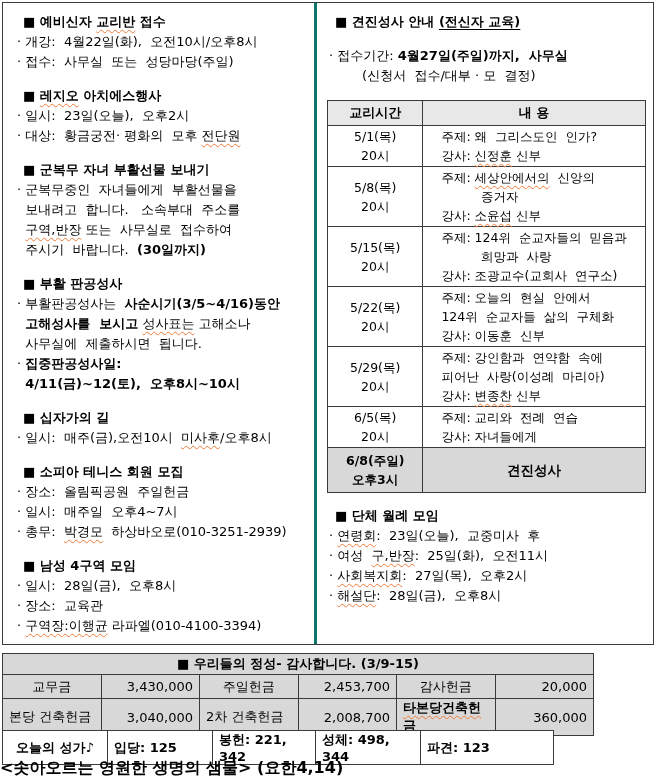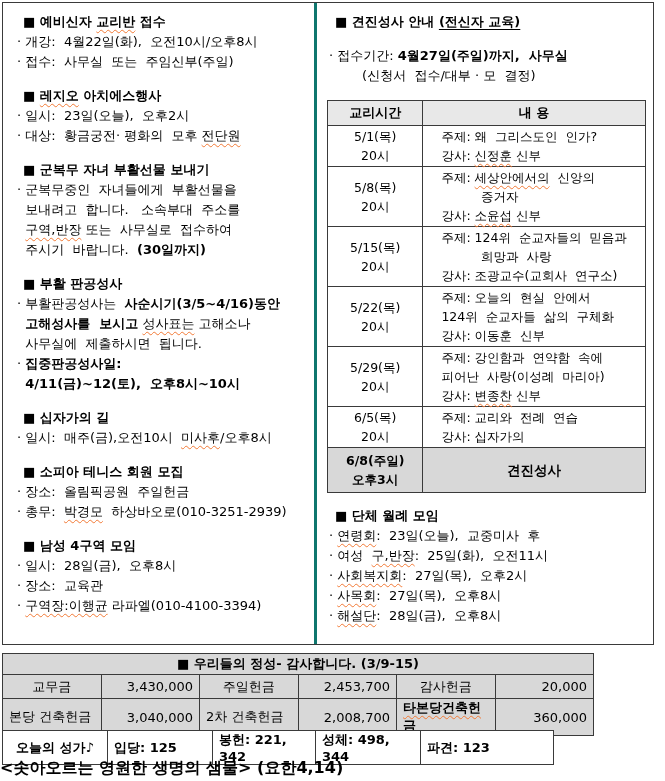--- a/index.html
+++ b/index.html
@@ -59,21 +59,21 @@
 
 <div class="main-box">
 
   <div class="col-left">
     <div class="sec">
       <div class="h">
           <div class="ln"><span class="b">■ 예비신자 </span><span class="b w">교리반</span><span class="b"> 접수</span></div>
         </div>
       <div class="bd">
           <div class="ln"><span>· 개강:  4월22일(화),  오전10시/오후8시</span></div>
-          <div class="ln"><span>· 접수:  사무실  또는  주임신부(주일)</span></div>
+          <div class="ln"><span>· 접수:  사무실  또는  성당마당(주일)</span></div>
         </div>
     </div>
     <div class="sec">
       <div class="h">
           <div class="ln"><span class="b">■ </span><span class="b w">레지오</span><span class="b"> 아치에스행사</span></div>
         </div>
       <div class="bd">
           <div class="ln"><span>· 일시:  23일(오늘),  오후2시</span></div>
           <div class="ln"><span>· 대상:  황금궁전· 평화의  모후 </span><span class="w">전단원</span></div>
         </div>
@@ -108,20 +108,21 @@
       <div class="bd">
           <div class="ln"><span>· 일시:  매주(금),오전10시  </span><span class="w">미사후</span><span>/오후8시</span></div>
         </div>
     </div>
     <div class="sec">
       <div class="h">
           <div class="ln"><span class="b">■ 소피아 테니스 회원 모집</span></div>
         </div>
       <div class="bd">
           <div class="ln"><span>· 장소:  올림픽공원  주일헌금</span></div>
+          <div class="ln"><span>· 일시:  매주일  오후4~7시</span></div>
           <div class="ln"><span>· 총무:  </span><span class="w">박경모</span><span>  하상바오로(010-3251-2939)</span></div>
         </div>
     </div>
     <div class="sec">
       <div class="h">
           <div class="ln"><span class="b">■ 남성 4구역 모임</span></div>
         </div>
       <div class="bd">
           <div class="ln"><span>· 일시:  28일(금),  오후8시</span></div>
           <div class="ln"><span>· 장소:  교육관</span></div>
@@ -201,39 +202,38 @@
               <div class="ln"><span>강사: </span><span class="w">변종찬</span><span> 신부</span></div>
             </td>
       </tr>
       <tr>
         <td class="time">
               <div class="ln"><span>6/5(목)</span></div>
               <div class="ln"><span>20시</span></div>
             </td>
         <td class="content">
               <div class="ln"><span>주제: 교리와  전례  연습</span></div>
-              <div class="ln"><span>강사: 십자가의</span></div>
+              <div class="ln"><span>강사: 자녀들에게</span></div>
             </td>
       </tr>
       <tr class="last">
         <td class="time"><div class="ln"><span class="b">6/8(주일)</span></div><div class="ln"><span class="b">오후3시</span></div></td>
         <td class="content"><div class="ln"><span>견진성사</span></div></td>
       </tr>
     </tbody>
       </table>
 
     <div class="sec">
       <div class="h">
           <div class="ln"><span class="b">■ 단체 월례 모임</span></div>
         </div>
       <div class="bd">
           <div class="ln"><span>· </span><span class="w">연령회</span><span>:  23일(오늘),  교중미사  후</span></div>
           <div class="ln"><span>· 여성  </span><span class="w">구,반장</span><span>:  25일(화),  오전11시</span></div>
           <div class="ln"><span>· </span><span class="w">사회복지회</span><span>:  27일(목),  오후2시</span></div>
-          <div class="ln"><span>· </span><span class="w">사목회</span><span>:  27일(목),  오후8시</span></div>
           <div class="ln"><span>· </span><span class="w">해설단</span><span>:  28일(금),  오후8시</span></div>
         </div>
     </div>
   </div>
 </div>
 
 <table class="offer">
   <tbody>
       <tr>
     <td colspan="6" class="ot">■  우리들의  정성-  감사합니다.  (3/9-15)</td>

